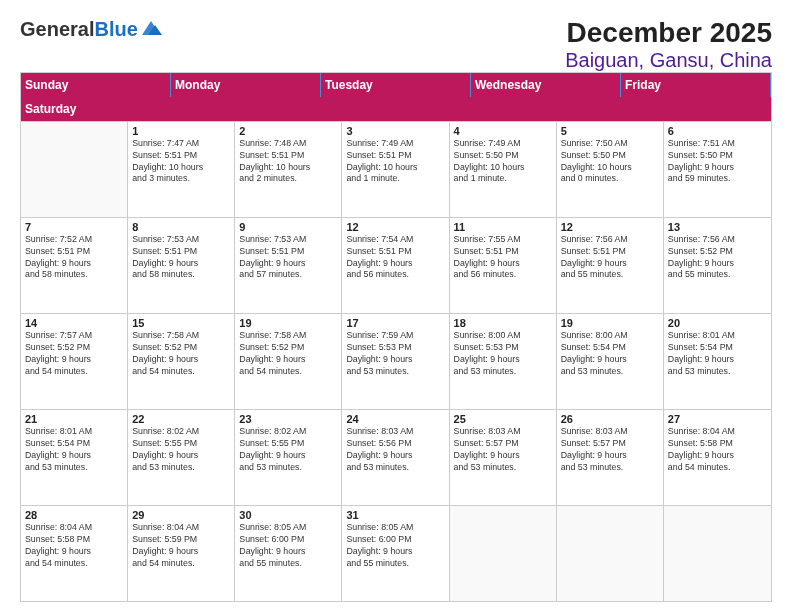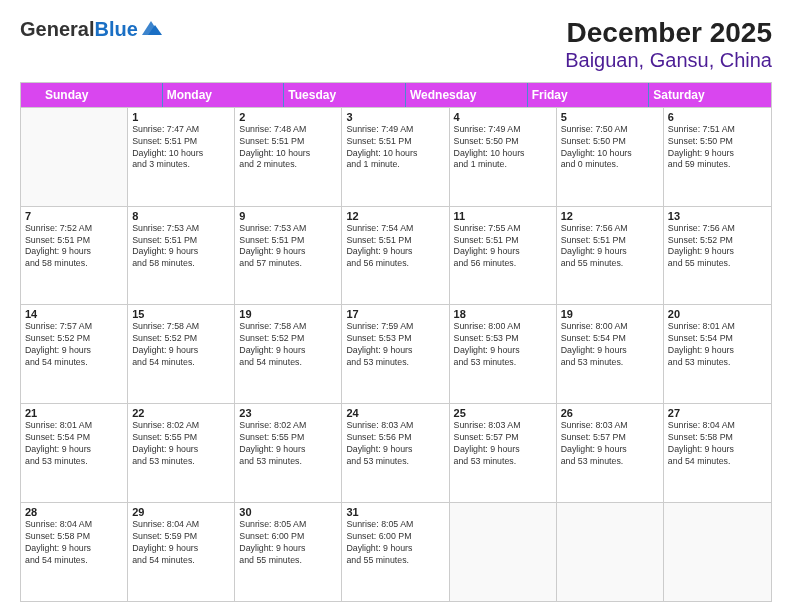--- a/index.html
+++ b/index.html
@@ -14,21 +14,20 @@
       width: 792px;
       height: 612px;
       padding: 18px 20px 10px 20px;
       display: flex;
       flex-direction: column;
     }
     .header {
       display: flex;
       justify-content: space-between;
       align-items: flex-start;
-      margin-bottom: 10px;
     }
     .logo {
       display: flex;
       flex-direction: column;
       align-items: flex-start;
     }
     .logo-text {
       font-size: 20px;
       font-weight: bold;
       color: #333;
@@ -50,23 +49,22 @@
       color: #4c1d95;
     }
     .calendar {
       flex: 1;
       display: flex;
       flex-direction: column;
       border: 1px solid #ccc;
     }
     .cal-header {
       display: grid;
-      grid-template-columns: repeat(6, 1fr);
-      background: #d946ef;
-      padding-left: 20px;
+      grid-template-columns: repeat(5, 1fr);
+      background: #be185d;
     }
     .cal-header-cell {
       color: #fff;
       font-size: 12px;
       font-weight: bold;
       padding: 5px 4px;
       text-align: left;
       border-right: 1px solid #4a8ad0;
     }
     .cal-header-cell:last-child { border-right: none; }

